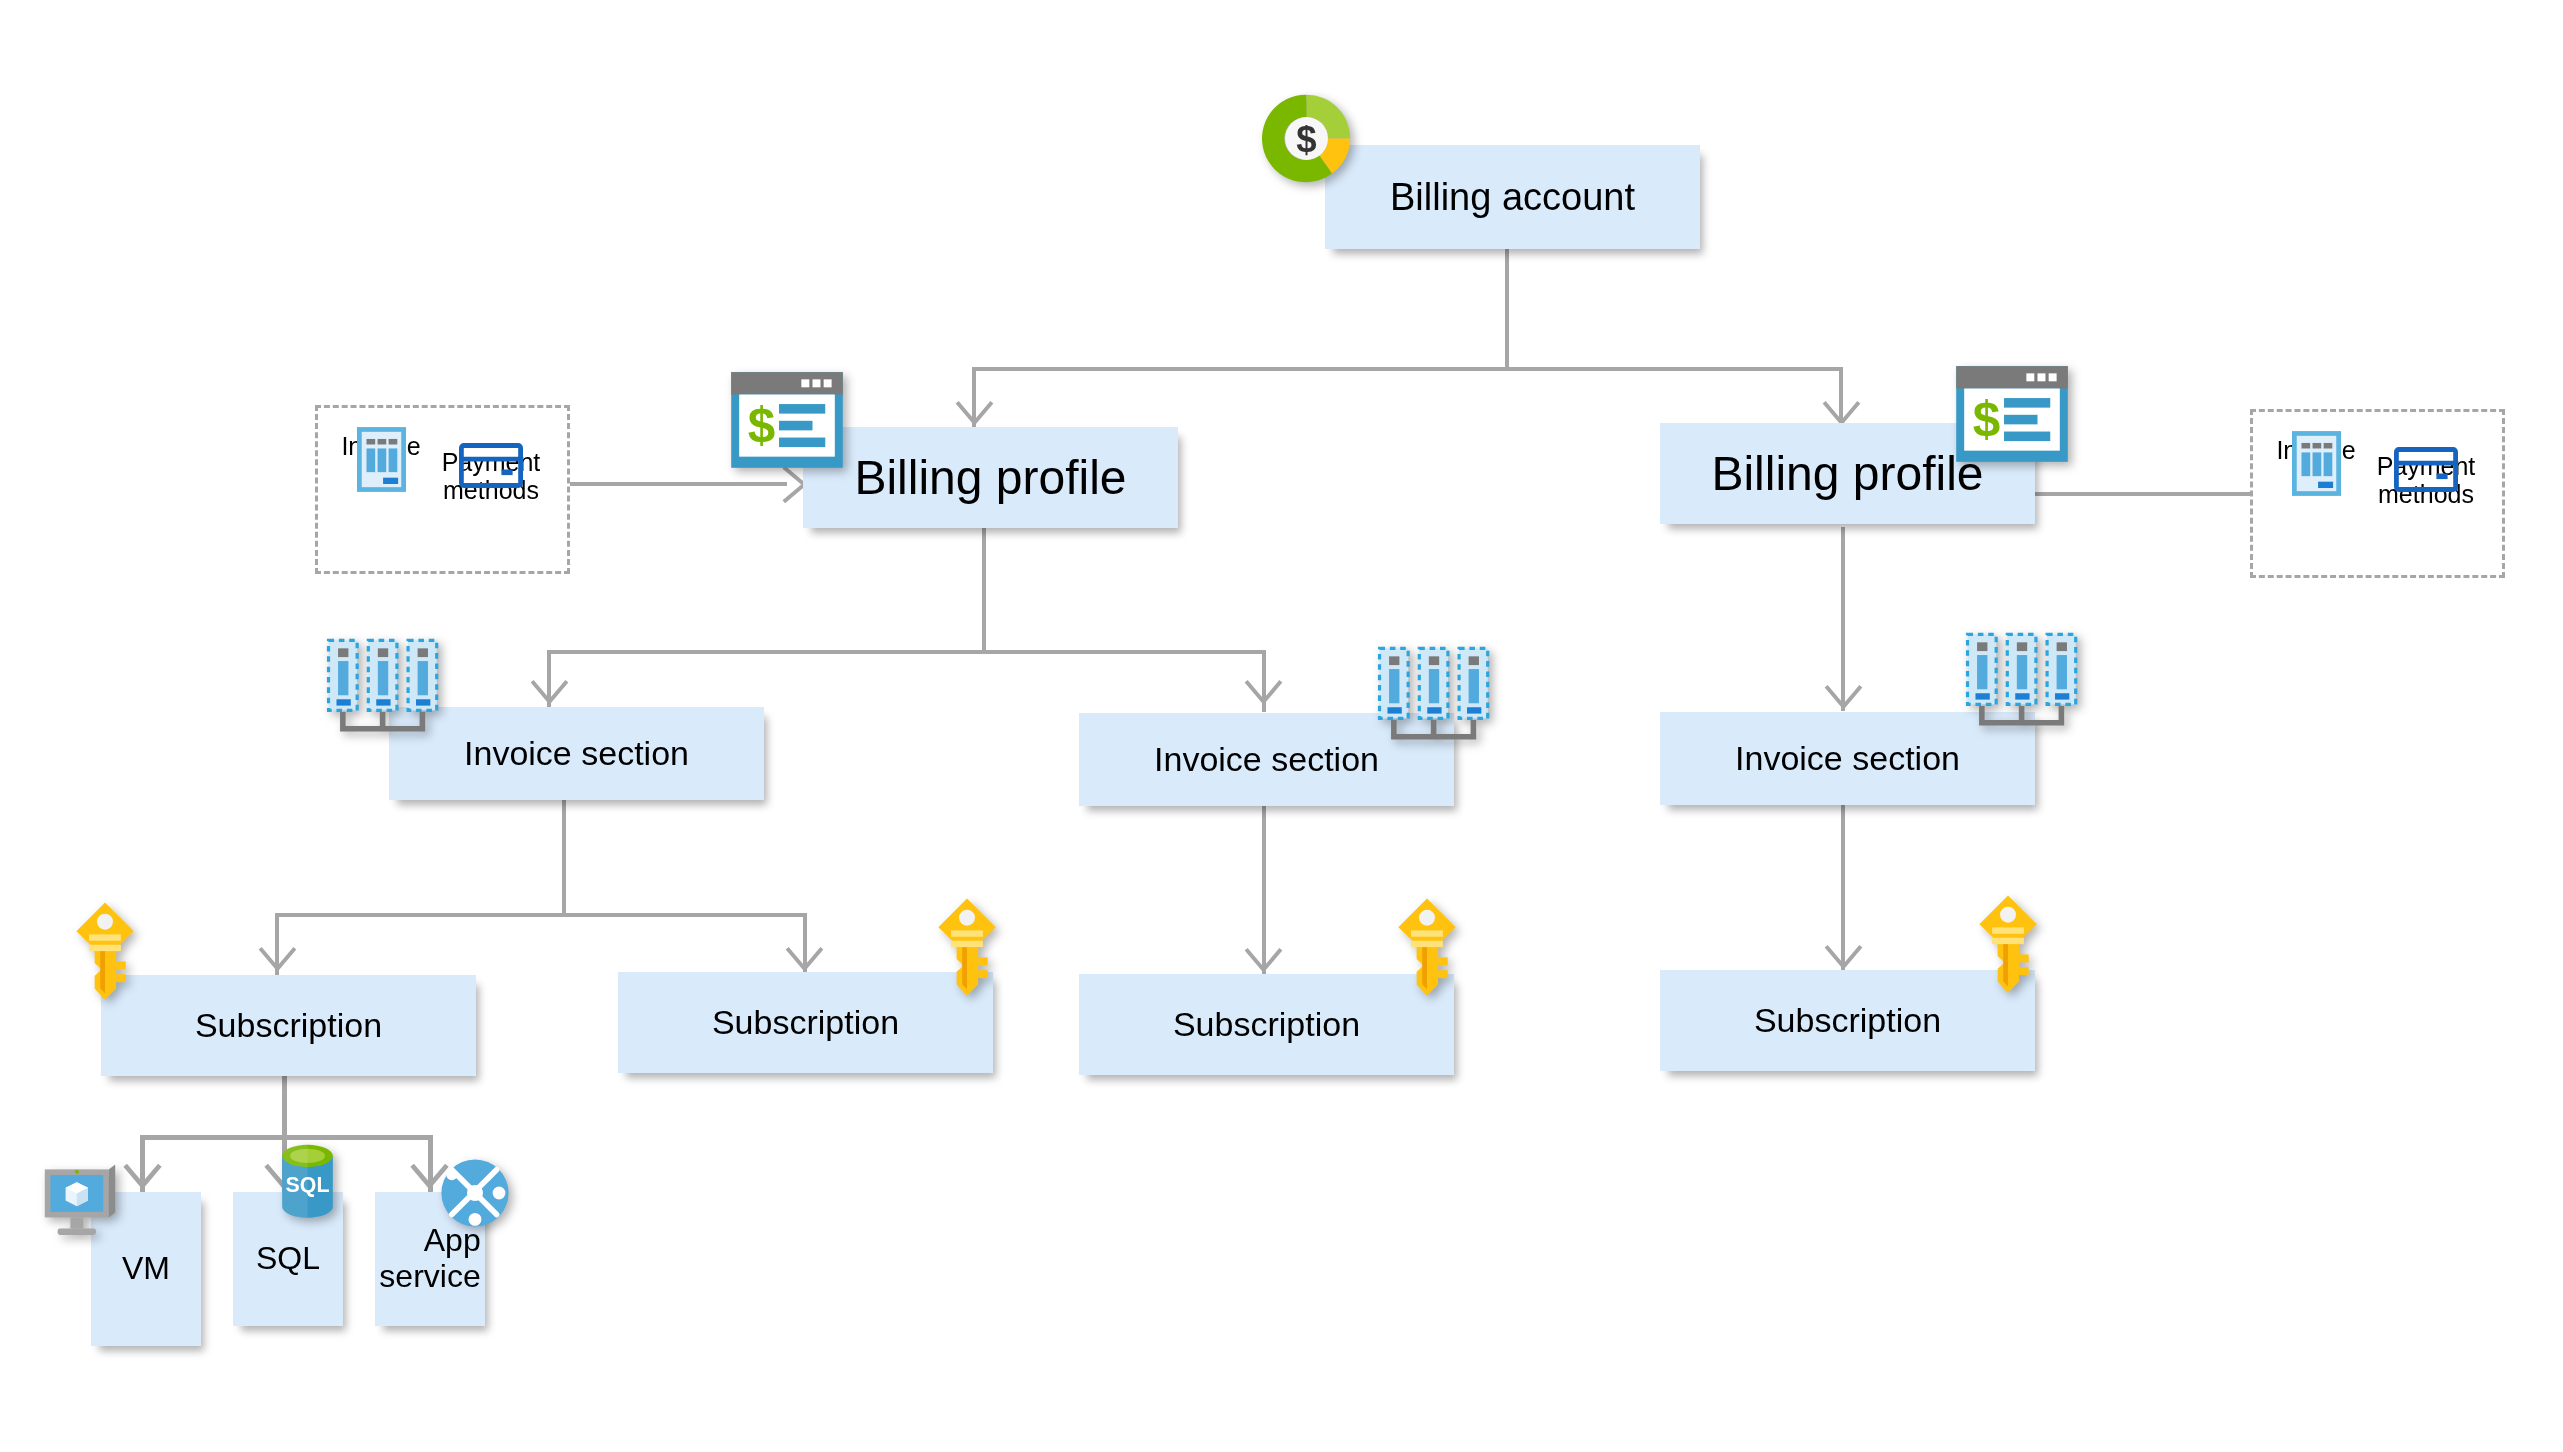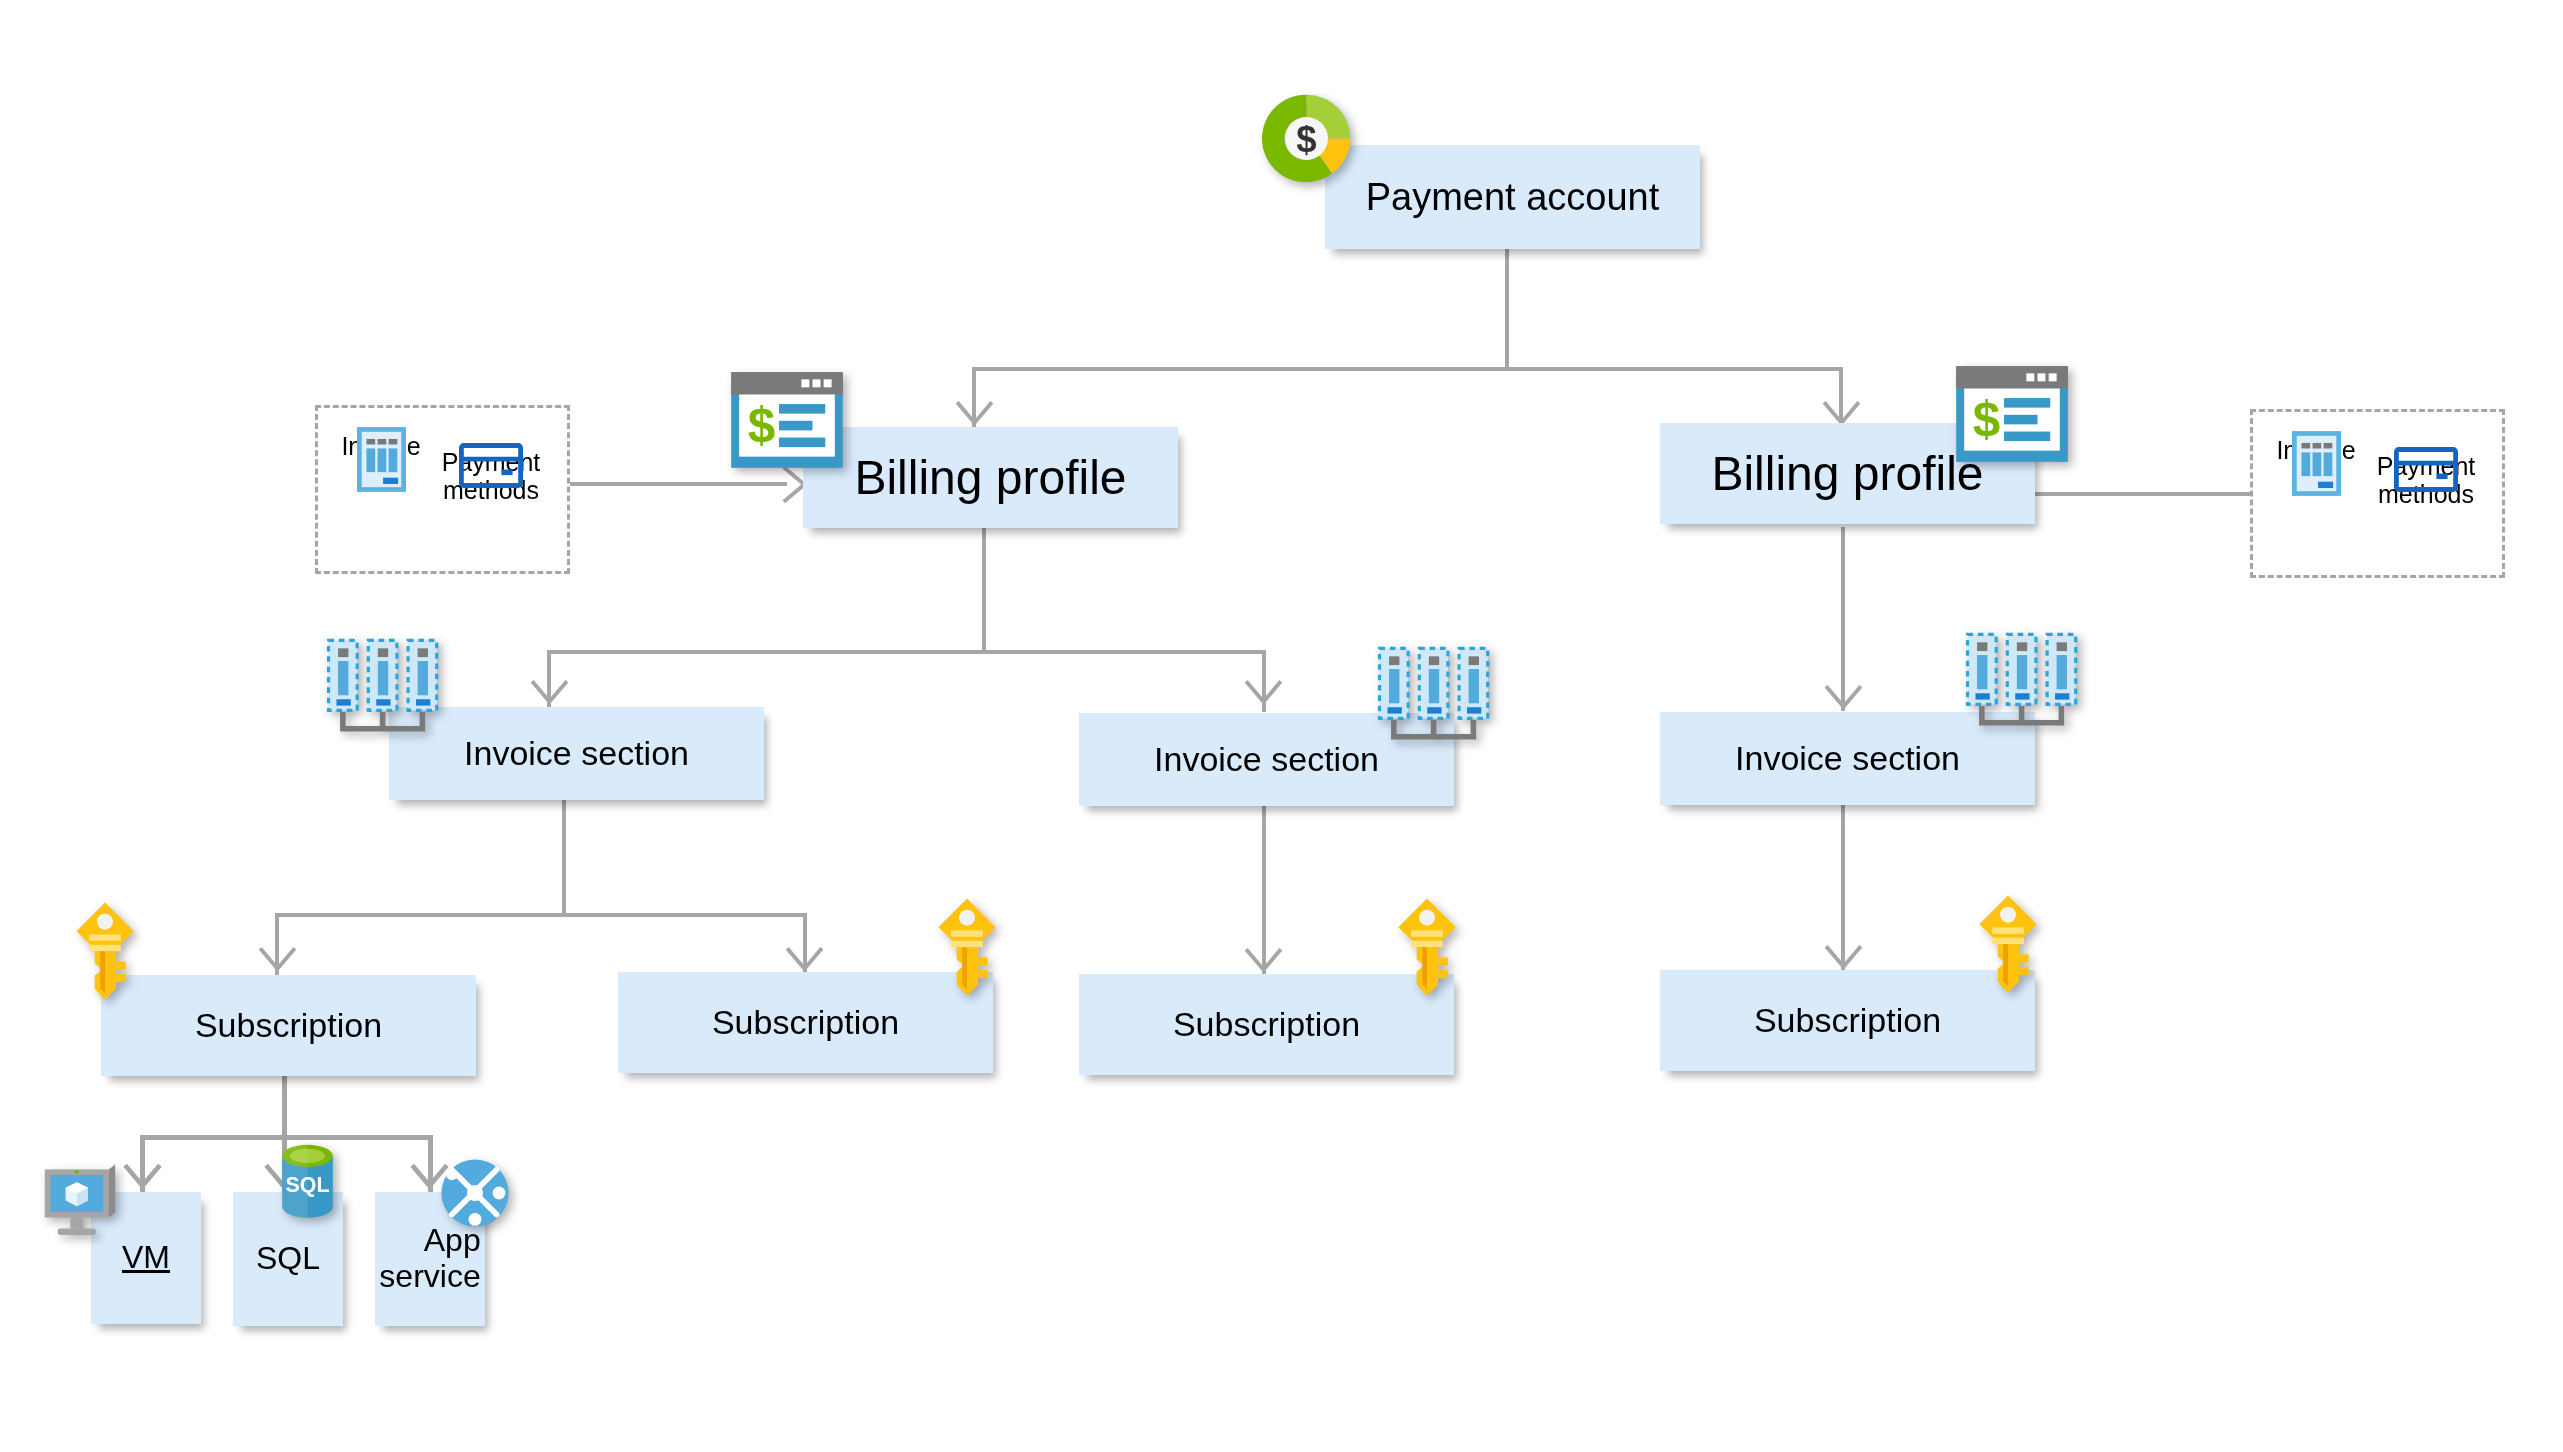--- a/index.html
+++ b/index.html
@@ -207,21 +207,21 @@
           <line x1="3" y1="20" x2="77" y2="20" stroke="#1565c0" stroke-width="6"></line>
           <rect x="53" y="33" width="14" height="7" fill="#1565c0"></rect>
         </svg>
       </span>
       <span class="caption">Payment
 methods</span>
     </div>
   </div>
 
   <div class="node lvl-account" style="left:1325px;top:145px;width:375px;height:104px;">
-    <span>Payment account</span>
+    <span>Billing account</span>
   </div>
 
   <div class="node lvl-profile" style="left:803px;top:427px;width:375px;height:101px;">
     <span>Billing profile</span>
   </div>
 
   <div class="node lvl-profile" style="left:1660px;top:423px;width:375px;height:101px;">
     <span>Billing profile</span>
   </div>
 
@@ -246,21 +246,21 @@
   </div>
 
   <div class="node lvl-sub" style="left:1079px;top:974px;width:375px;height:101px;">
     <span>Subscription</span>
   </div>
 
   <div class="node lvl-sub" style="left:1660px;top:970px;width:375px;height:101px;">
     <span>Subscription</span>
   </div>
 
-  <div class="node lvl-res" style="left:91px;top:1192px;width:110px;height:132px;text-decoration:underline;">
+  <div class="node lvl-res" style="left:91px;top:1192px;width:110px;height:154px;">
     <span>VM</span>
   </div>
 
   <div class="node lvl-res" style="left:233px;top:1192px;width:110px;height:134px;">
     <span>SQL</span>
   </div>
 
   <div class="node lvl-res" style="left:375px;top:1192px;width:110px;height:134px;text-align:right;">
     <span style="white-space:pre-line;">App
 service</span>

